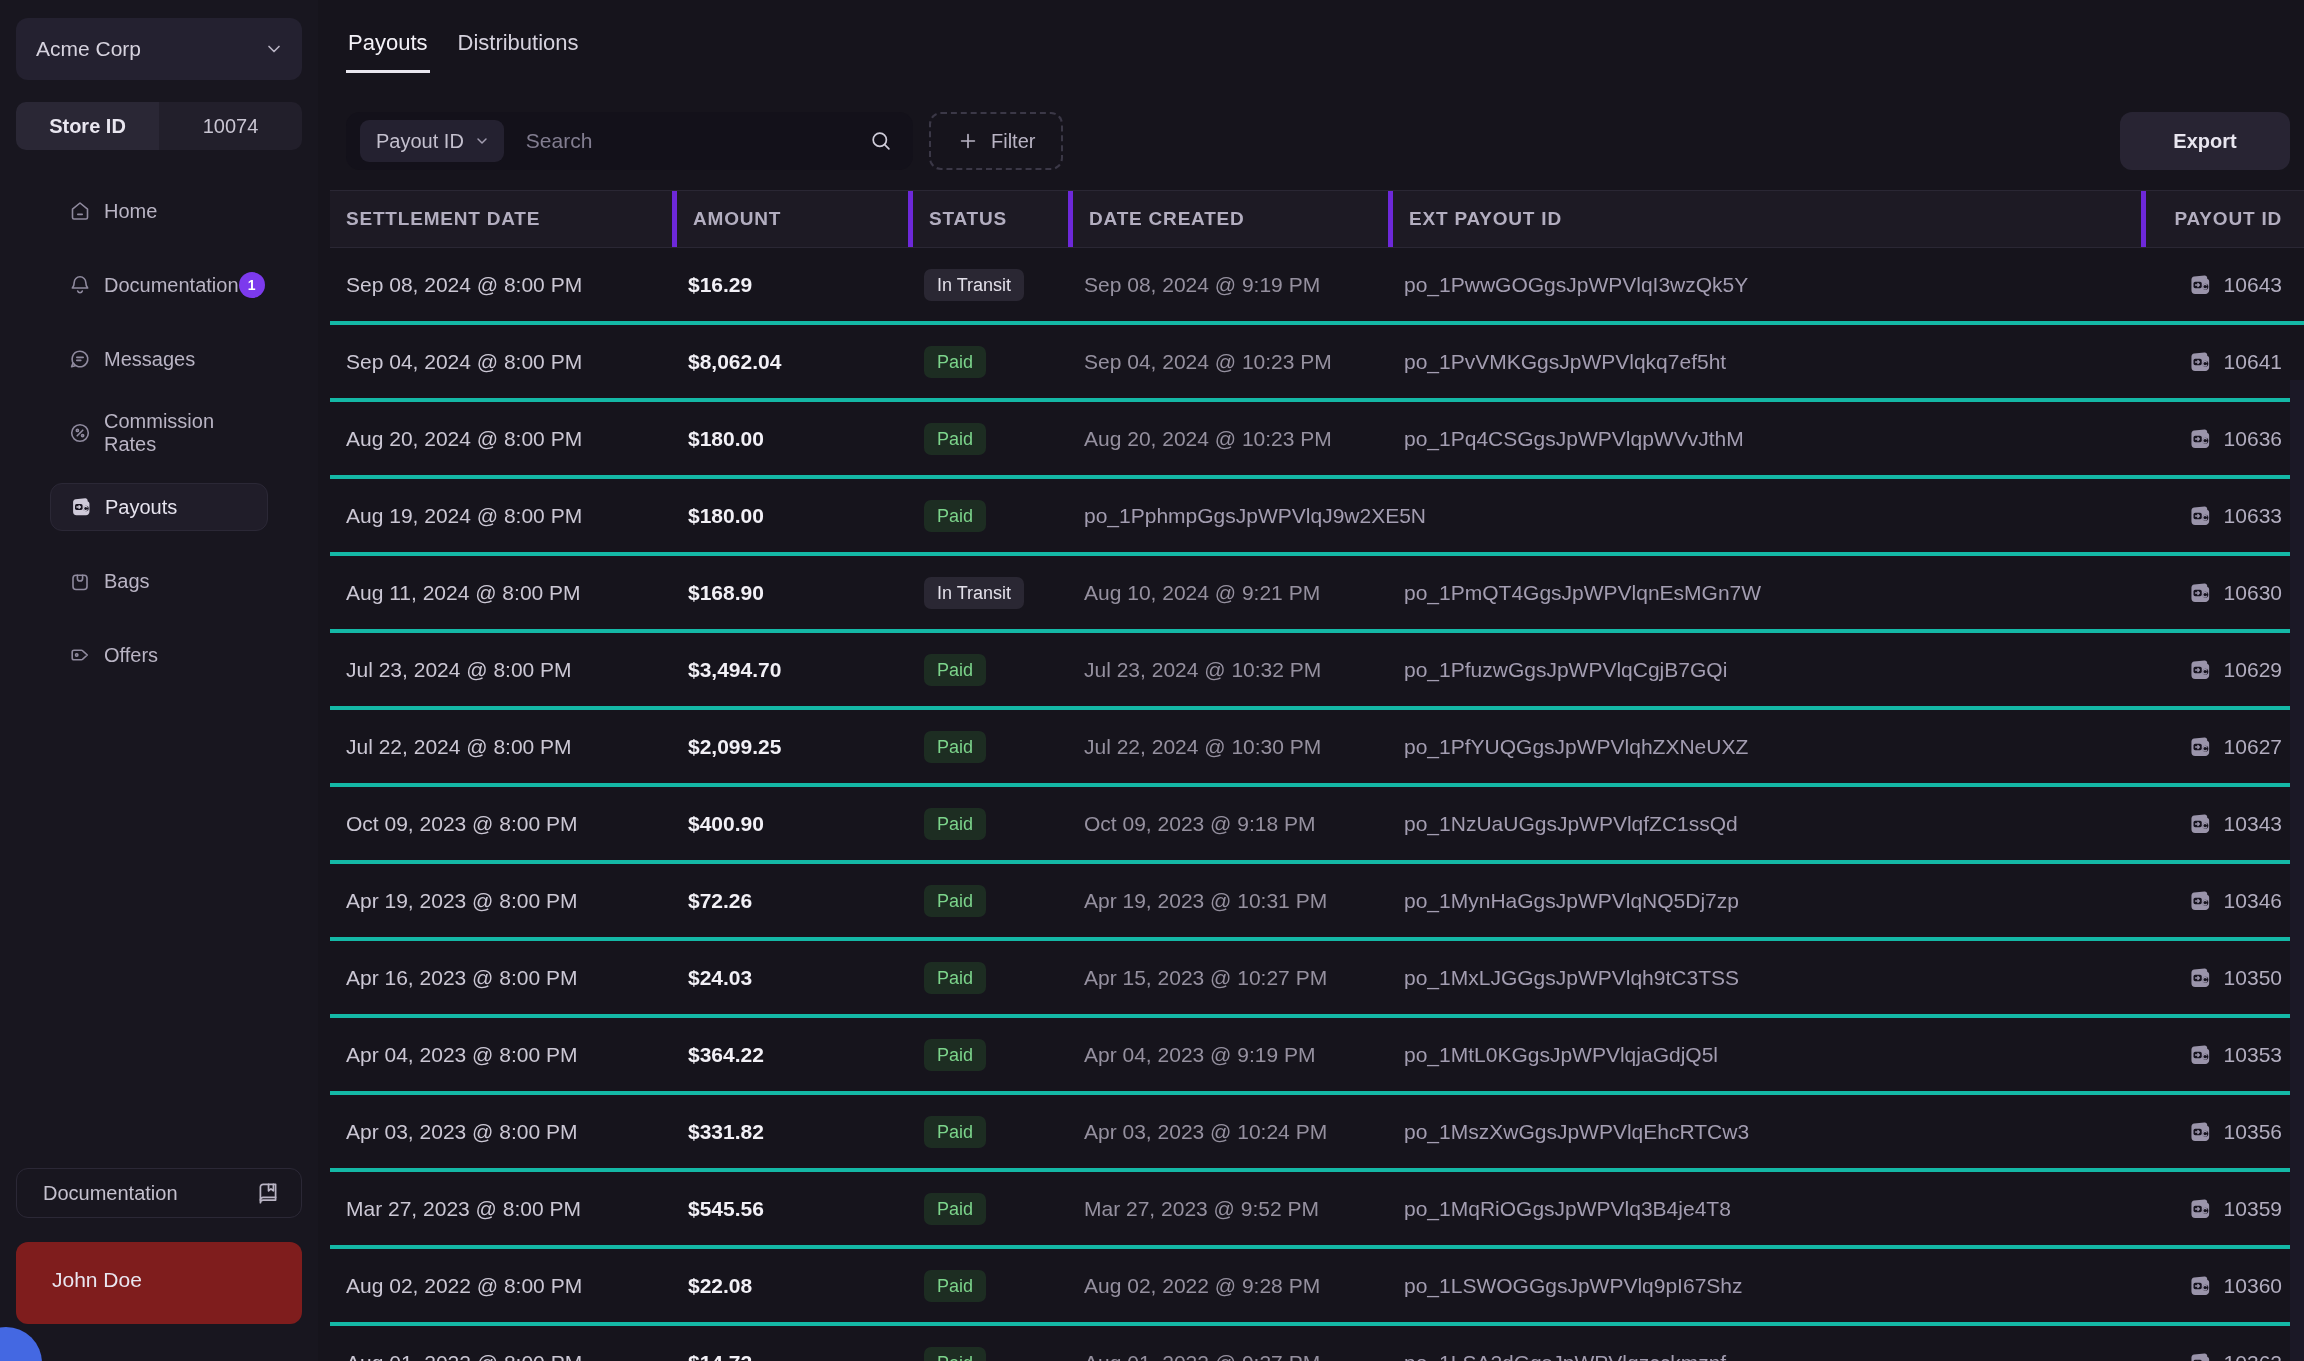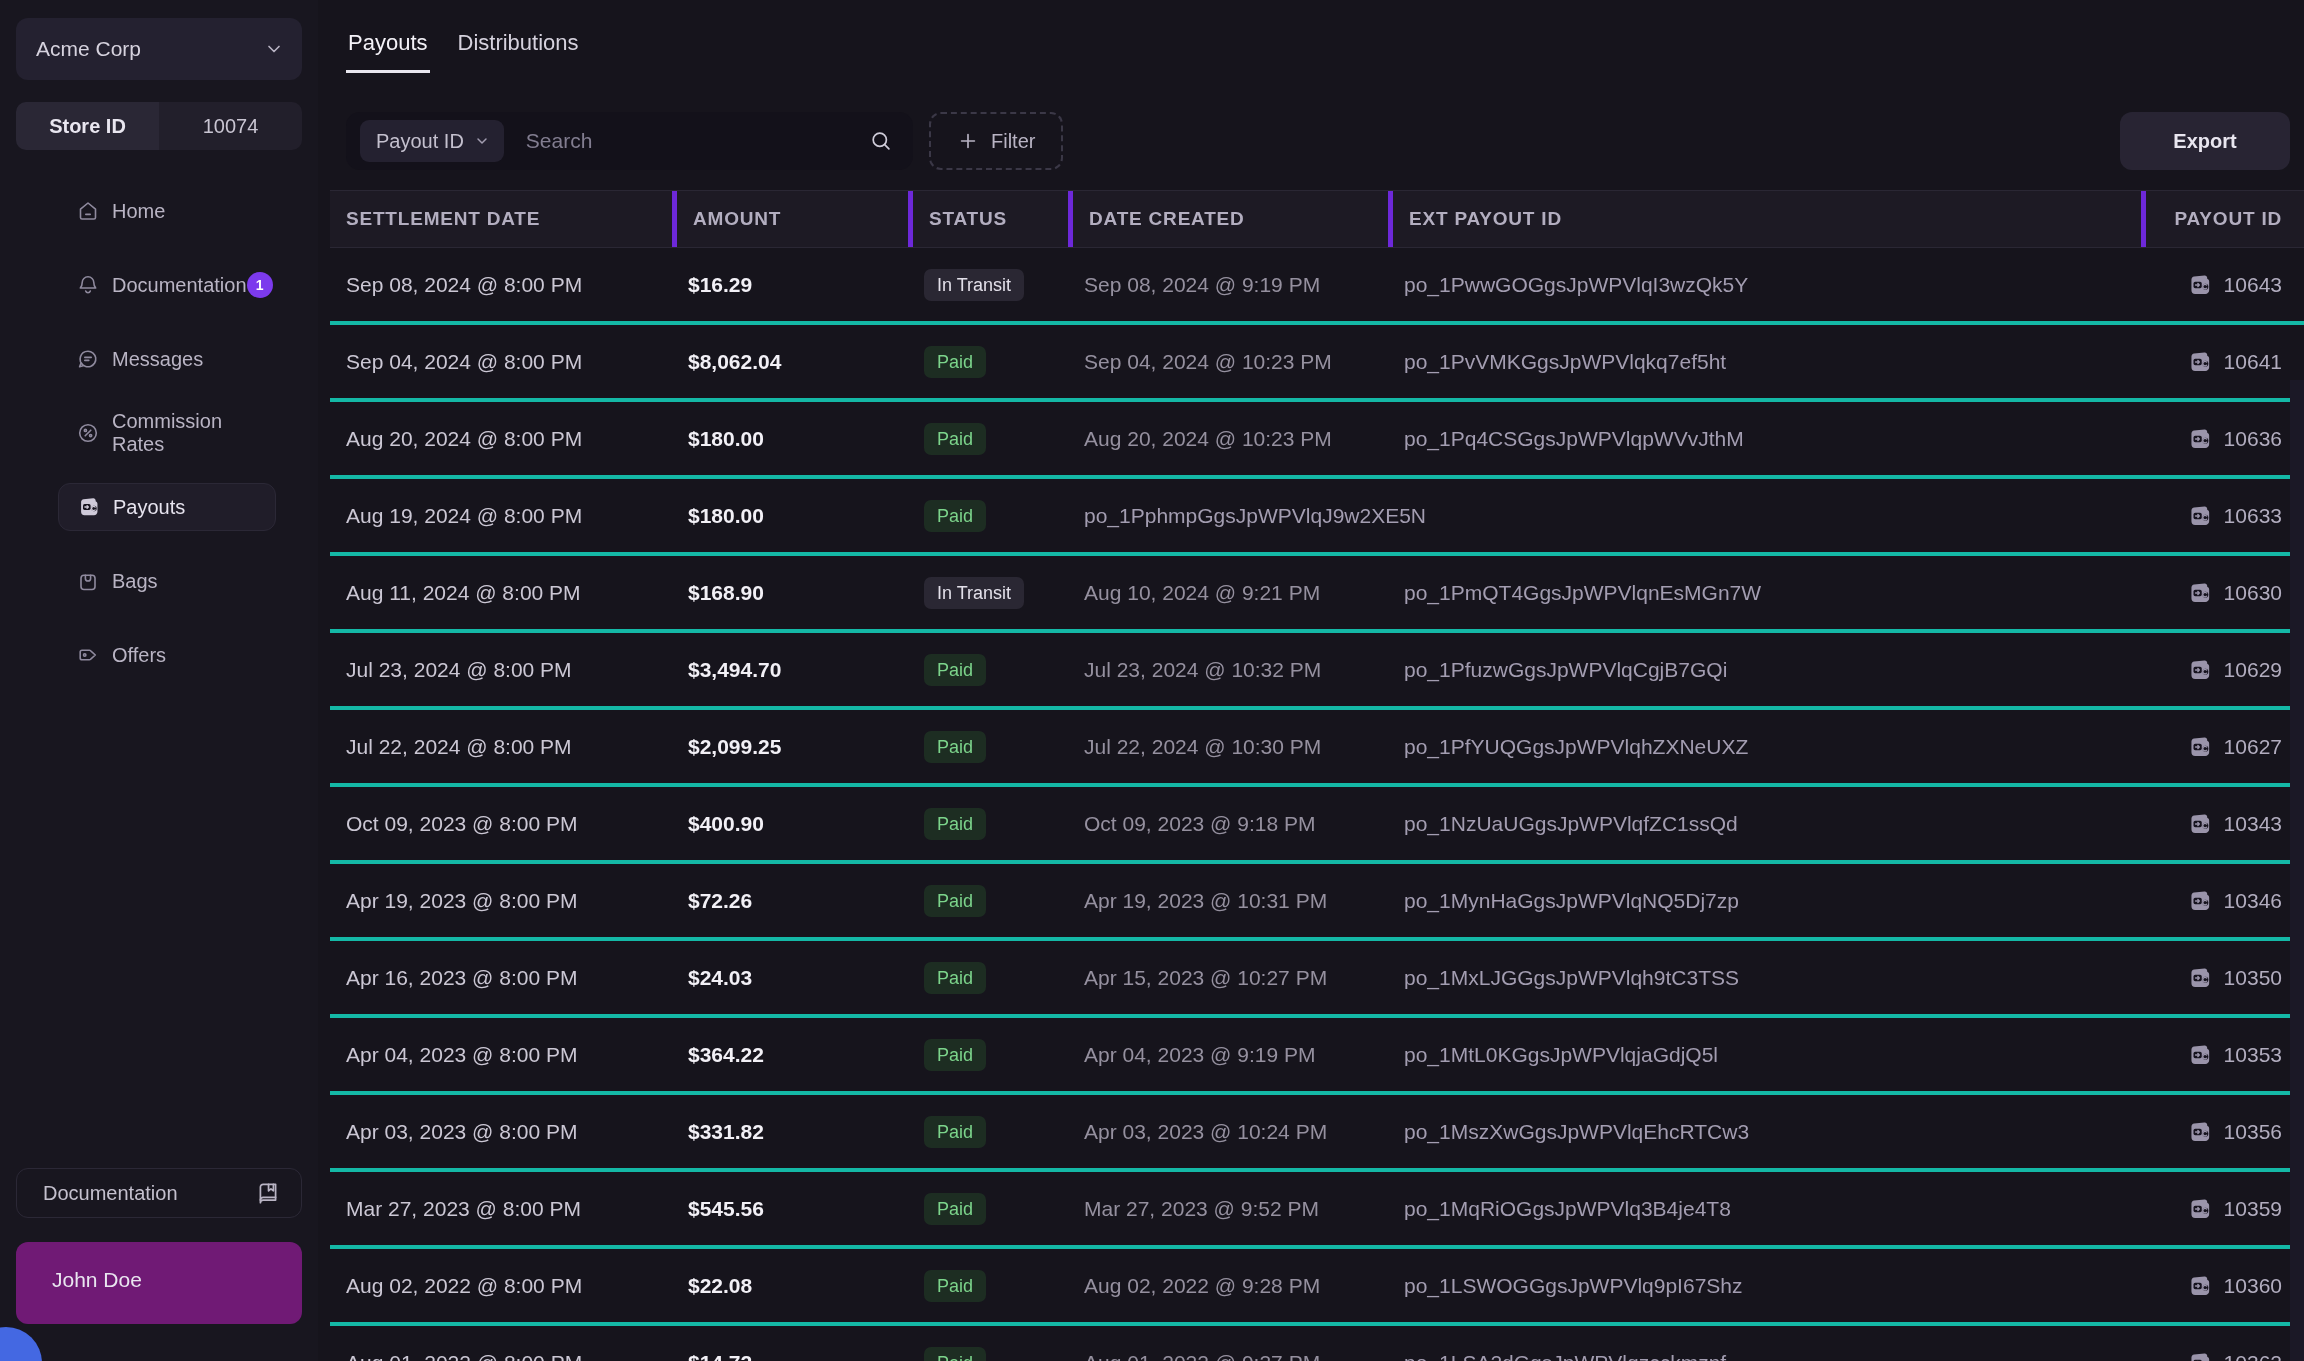--- a/index.html
+++ b/index.html
@@ -22,21 +22,21 @@
   }
   .org-box .grow { flex:1; }
   .store-pill {
     position:absolute; top:102px; left:16px; right:16px; height:48px;
     border-radius:10px; overflow:hidden; display:flex;
   }
   .store-pill .half { flex:1; display:flex; align-items:center; justify-content:center; font-size:20px; }
   .store-pill .half.l { background:#2a2735; color:#e9e6f0; font-weight:700; }
   .store-pill .half.r { background:#221f2b; color:#c9c5d2; }
 
-  .nav { position:absolute; top:187px; left:0; right:0;padding-left:8px; }
+  .nav { position:absolute; top:187px; left:0; right:0; }
   .nav-item {
     width:218px; height:48px; margin:0 0 26px 50px;
     display:flex; align-items:center; padding:0 12px 0 18px;
     border-radius:12px; color:#b9b4c4; font-size:20px; cursor:pointer;
   }
   .nav-item.active { background:#201d29; border:1px solid #2b2836; color:#e6e3ee; }
   .nav-icon { width:24px; height:24px; margin-right:12px; color:#8f8a9e; flex:none; display:flex; }
   .nav-item.active .nav-icon { color:#cfcad9; }
   .nav-icon svg { width:24px; height:24px; }
   .nav-label { flex:1; }
@@ -49,21 +49,21 @@
   .doc-box {
     position:absolute; top:1168px; left:16px; right:16px; height:50px;
     border:1px solid #2b2836; border-radius:12px;
     display:flex; align-items:center; padding:0 20px 0 26px;
     color:#c4c0ce; font-size:20px; cursor:pointer;
   }
   .doc-box .grow { flex:1; }
   .doc-box svg { width:26px; height:26px; color:#b9b4c4; }
   .user-box {
     position:absolute; top:1242px; left:16px; right:16px; height:82px;
-    background:#701a75; border-radius:12px;
+    background:#7f1d1d; border-radius:12px;
     padding:26px 0 0 36px; color:#e9e6f0; font-size:21px; cursor:pointer;
   }
 
   .fab {
     position:absolute; left:-30px; bottom:-38px; width:72px; height:72px;
     border-radius:50%; background:#4468e2; z-index:5; cursor:pointer;
   }
 
   
   .main { position:absolute; left:318px; top:0; right:0; bottom:0; }

